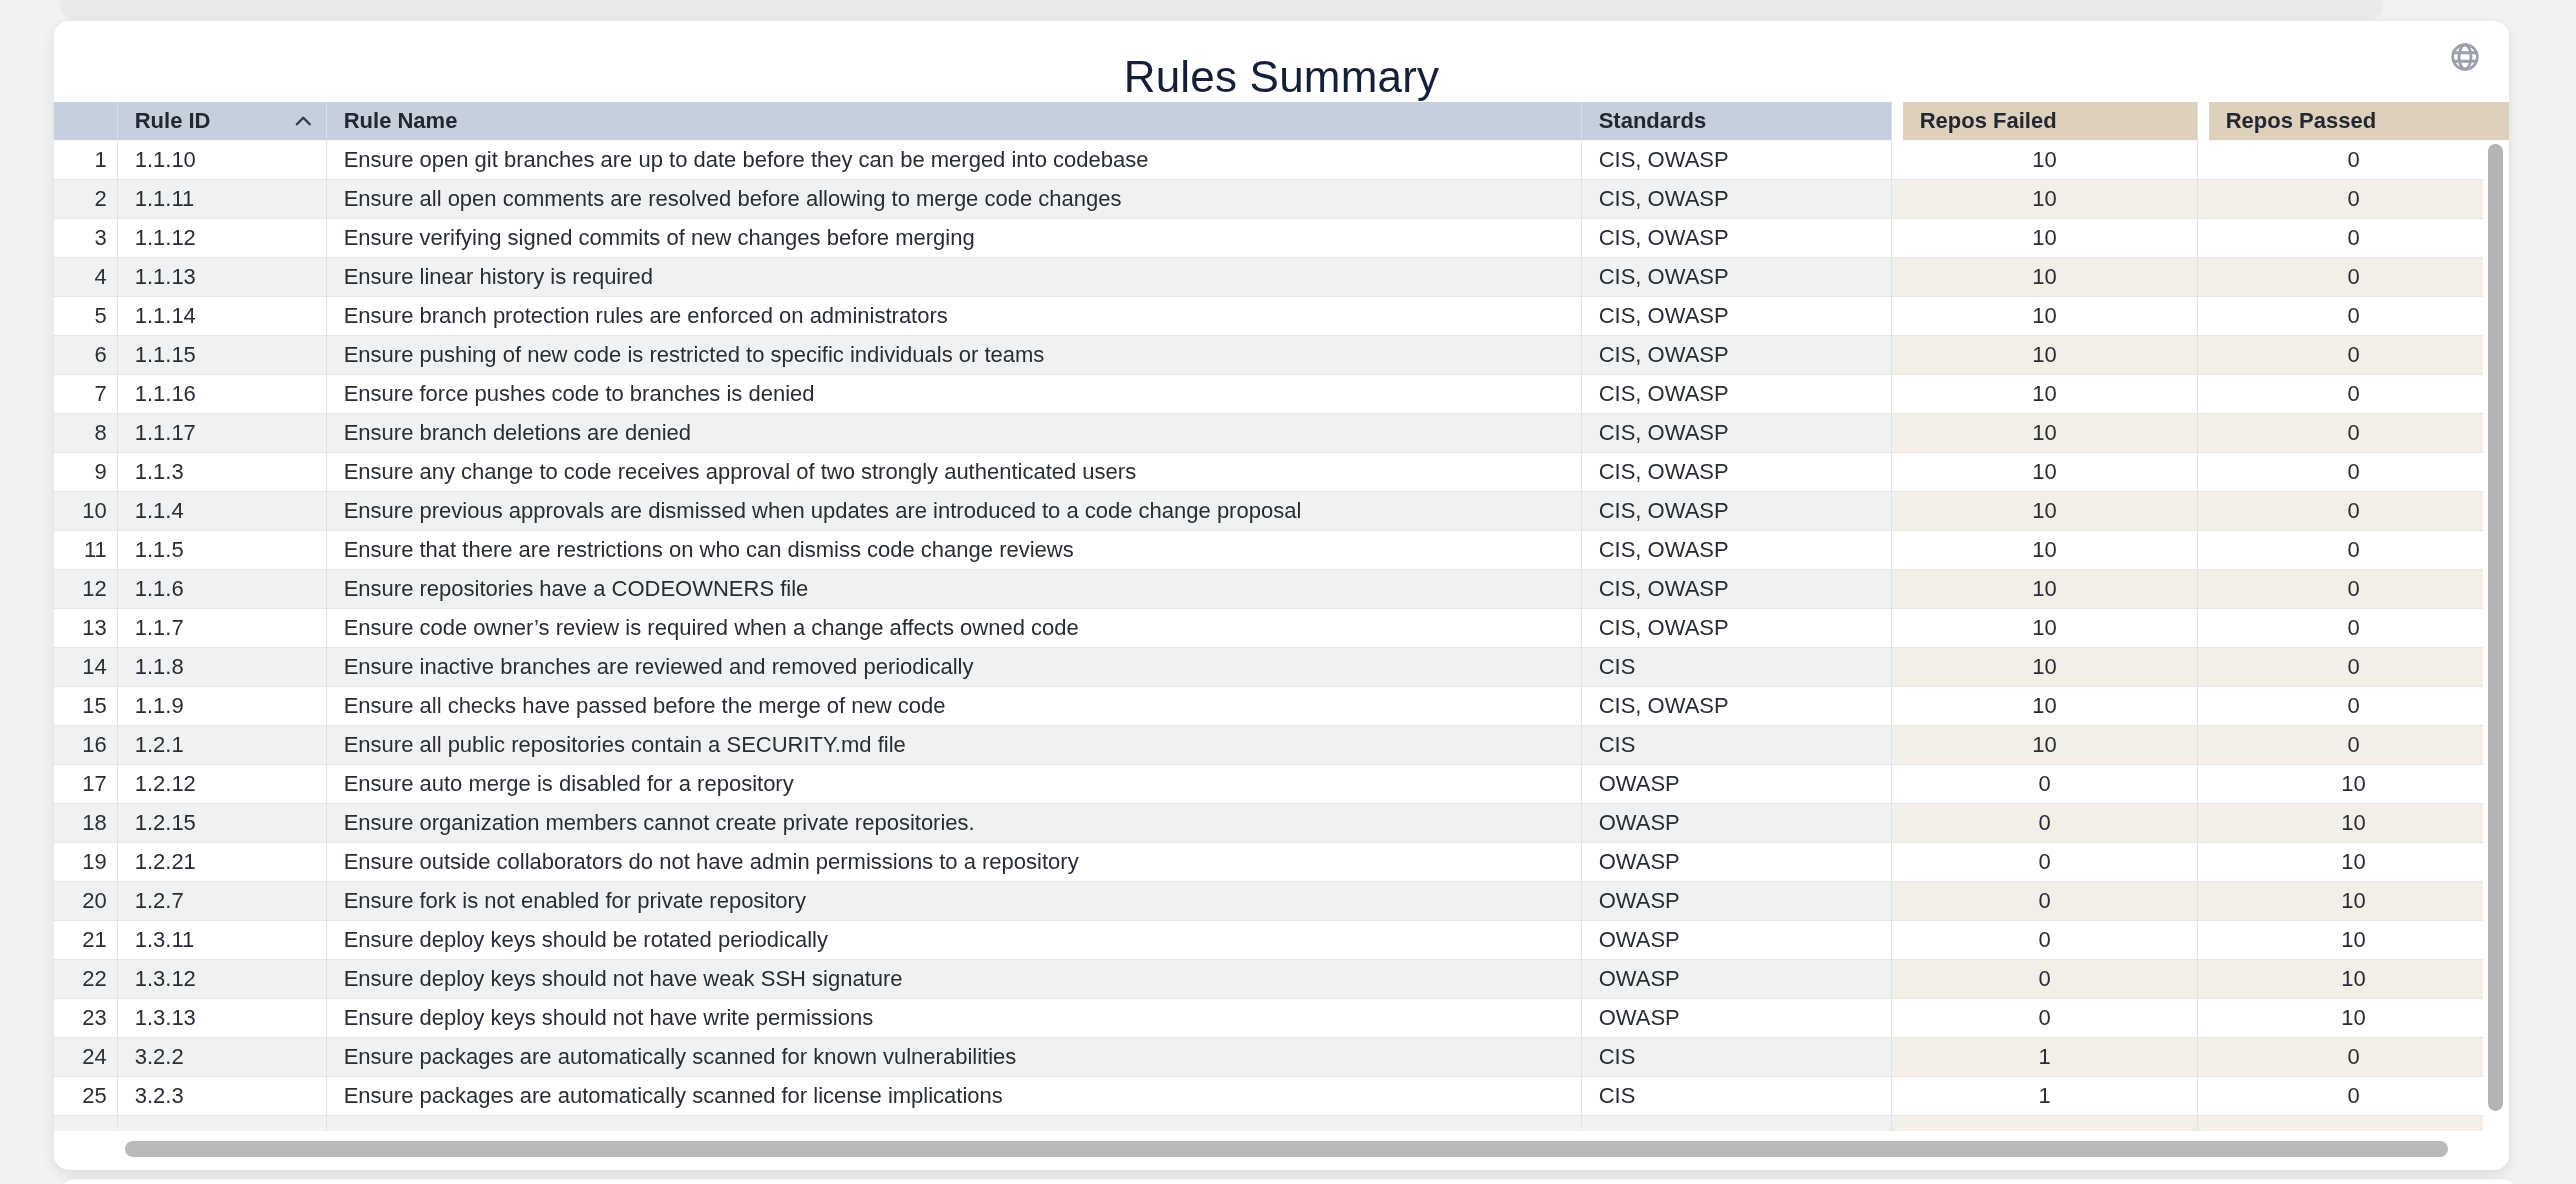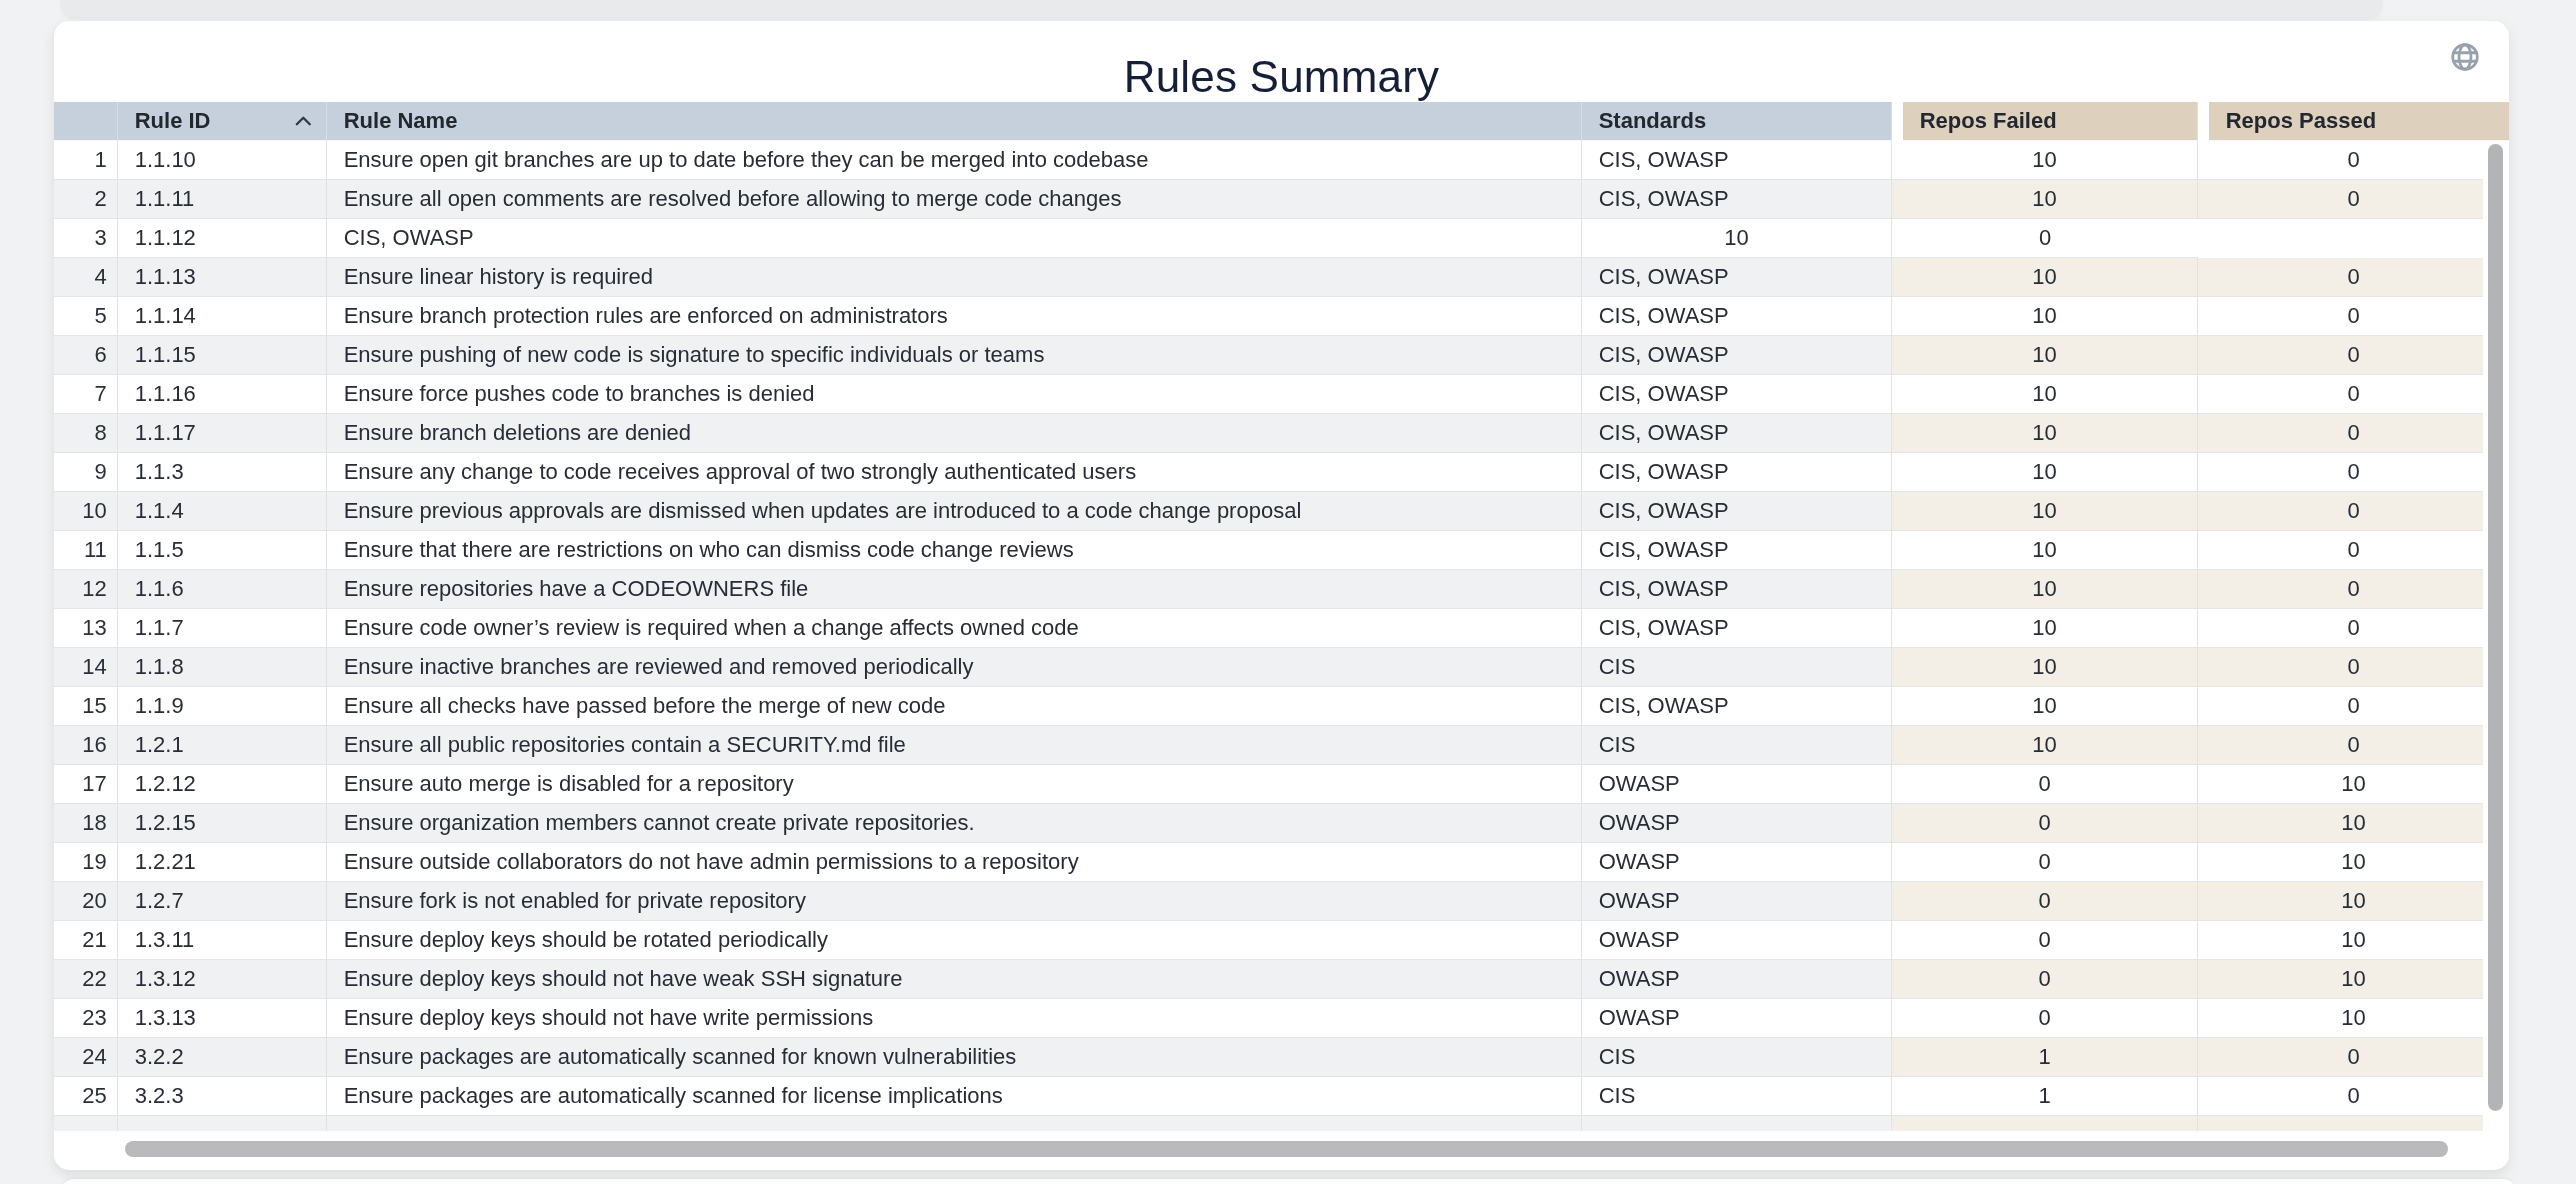--- a/index.html
+++ b/index.html
@@ -204,20 +204,21 @@
     <div class="cell c-num">2</div>
     <div class="cell">1.1.11</div>
     <div class="cell">Ensure all open comments are resolved before allowing to merge code changes</div>
     <div class="cell">CIS, OWASP</div>
     <div class="cell c-center c-tan">10</div>
     <div class="cell c-center c-tan">0</div>
   </div>
         <div class="tgrid-row row-odd">
     <div class="cell c-num">3</div>
     <div class="cell">1.1.12</div>
+    <div class="cell">Ensure verifying signed commits of new changes before merging</div>
     <div class="cell">CIS, OWASP</div>
     <div class="cell c-center c-tan">10</div>
     <div class="cell c-center c-tan">0</div>
   </div>
         <div class="tgrid-row row-even">
     <div class="cell c-num">4</div>
     <div class="cell">1.1.13</div>
     <div class="cell">Ensure linear history is required</div>
     <div class="cell">CIS, OWASP</div>
     <div class="cell c-center c-tan">10</div>
@@ -227,21 +228,21 @@
     <div class="cell c-num">5</div>
     <div class="cell">1.1.14</div>
     <div class="cell">Ensure branch protection rules are enforced on administrators</div>
     <div class="cell">CIS, OWASP</div>
     <div class="cell c-center c-tan">10</div>
     <div class="cell c-center c-tan">0</div>
   </div>
         <div class="tgrid-row row-even">
     <div class="cell c-num">6</div>
     <div class="cell">1.1.15</div>
-    <div class="cell">Ensure pushing of new code is signature to specific individuals or teams</div>
+    <div class="cell">Ensure pushing of new code is restricted to specific individuals or teams</div>
     <div class="cell">CIS, OWASP</div>
     <div class="cell c-center c-tan">10</div>
     <div class="cell c-center c-tan">0</div>
   </div>
         <div class="tgrid-row row-odd">
     <div class="cell c-num">7</div>
     <div class="cell">1.1.16</div>
     <div class="cell">Ensure force pushes code to branches is denied</div>
     <div class="cell">CIS, OWASP</div>
     <div class="cell c-center c-tan">10</div>

